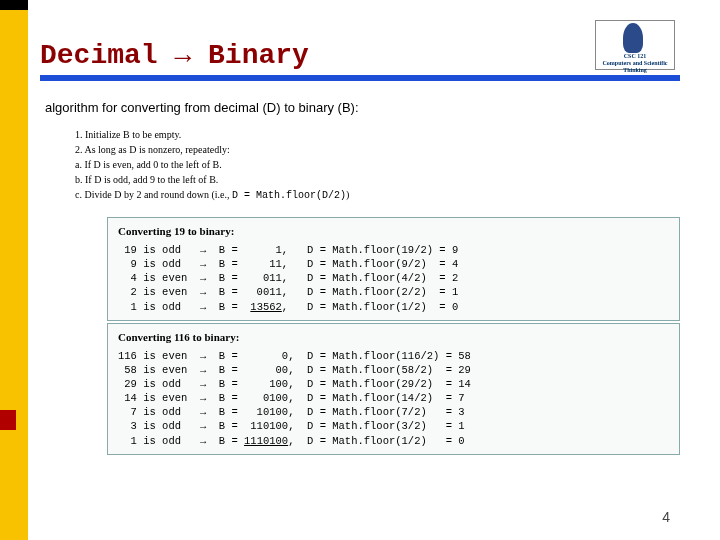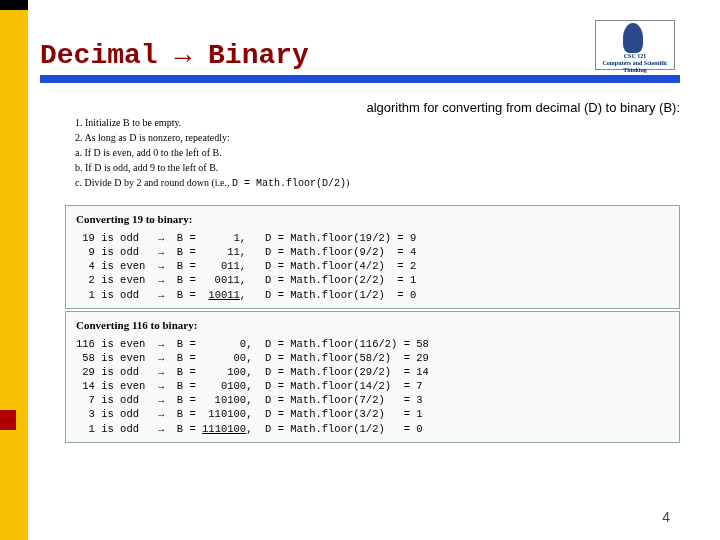--- a/index.html
+++ b/index.html
@@ -49,21 +49,21 @@
     position: absolute;
     left: 40px;
     top: 40px;
     right: 40px;
   }
   .title {
     font-family: 'Courier New', monospace;
     color: #8b0000;
     font-size: 28px;
     font-weight: bold;
-    border-bottom: 8px solid #1d4ed8;
+    border-bottom: 6px solid #1d4ed8;
     padding-bottom: 4px;
   }
   .logo {
     position: absolute;
     right: 45px;
     top: 20px;
     width: 80px;
     height: 50px;
     border: 1px solid #888;
     background: #fff;
@@ -92,21 +92,21 @@
   .content {
     position: absolute;
     left: 45px;
     top: 100px;
     right: 40px;
     font-size: 14px;
   }
   .intro {
     font-family: Verdana, sans-serif;
     font-size: 13px;
-    text-align: right;
+    margin-bottom: 12px;
   }
   .algo {
     margin-left: 30px;
     font-family: Georgia, serif;
     font-size: 10px;
     line-height: 1.5;
   }
   .algo .sub {
   }
   .algo .mono {
@@ -118,20 +118,21 @@
   }
   .box {
     border: 1px solid #8aa;
     background: #f8fafa;
     margin-bottom: 2px;
     padding: 6px 10px;
     font-family: 'Courier New', monospace;
     font-size: 10.5px;
     line-height: 1.35;
     white-space: pre;
+    margin-left: 42px;
   }
   .box .bt {
     font-family: Georgia, serif;
     font-weight: bold;
     font-size: 11px;
     margin-bottom: 4px;
     white-space: normal;
   }
   .pagenum {
     position: absolute;
@@ -173,21 +174,21 @@
     <div class="sub"><span>a.</span> <span>If D is even, add 0 to the left of B.</span></div>
     <div class="sub"><span>b.</span> <span>If D is odd, add 9 to the left of B.</span></div>
     <div class="sub"><span>c.</span> <span>Divide D by 2 and round down (i.e., </span><span class="mono">D = Math.floor(D/2)</span><span>)</span></div>
   </div>
 
   <div class="boxes">
     <div class="box"><div class="bt">Converting 19 to binary:</div><span> 19 is odd   →  B =      1,   D = Math.floor(19/2) = 9</span>
 <span>  9 is odd   →  B =     11,   D = Math.floor(9/2)  = 4</span>
 <span>  4 is even  →  B =    011,   D = Math.floor(4/2)  = 2</span>
 <span>  2 is even  →  B =   0011,   D = Math.floor(2/2)  = 1</span>
-<span>  1 is odd   →  B =  </span><span class="underline">10011</span><span>,   D = Math.floor(1/2)  = 0</span></div>
+<span>  1 is odd   →  B =  </span><span class="underline">13562</span><span>,   D = Math.floor(1/2)  = 0</span></div>
     <div class="box"><div class="bt">Converting 116 to binary:</div><span>116 is even  →  B =       0,  D = Math.floor(116/2) = 58</span>
 <span> 58 is even  →  B =      00,  D = Math.floor(58/2)  = 29</span>
 <span> 29 is odd   →  B =     100,  D = Math.floor(29/2)  = 14</span>
 <span> 14 is even  →  B =    0100,  D = Math.floor(14/2)  = 7</span>
 <span>  7 is odd   →  B =   10100,  D = Math.floor(7/2)   = 3</span>
 <span>  3 is odd   →  B =  110100,  D = Math.floor(3/2)   = 1</span>
 <span>  1 is odd   →  B = </span><span class="underline">1110100</span><span>,  D = Math.floor(1/2)   = 0</span></div>
   </div>
 </div>
 

